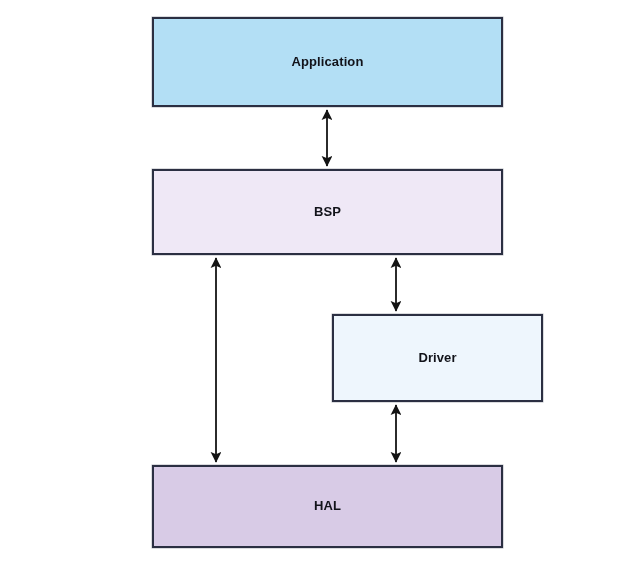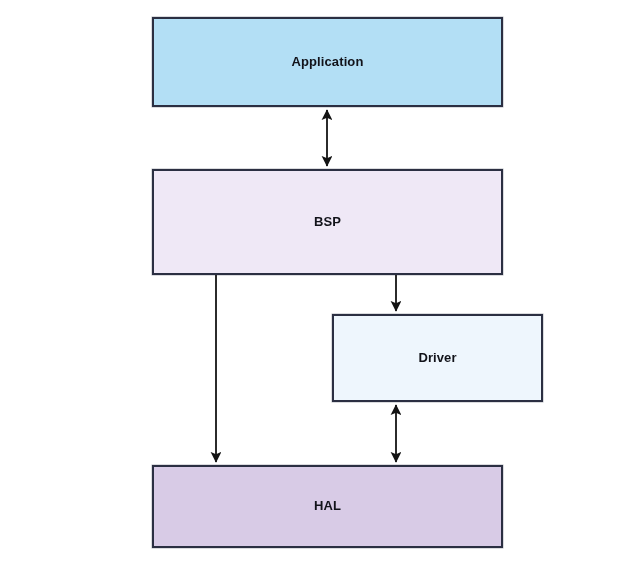--- a/index.html
+++ b/index.html
@@ -95,21 +95,21 @@
 
     <line x1="396" y1="258" x2="396" y2="311" stroke="#141414" stroke-width="1.8" marker-start="url(#arrowhead-start)" marker-end="url(#arrowhead-end)"></line>
 
     <line x1="396" y1="405" x2="396" y2="462" stroke="#141414" stroke-width="1.8" marker-start="url(#arrowhead-start)" marker-end="url(#arrowhead-end)"></line>
   </svg>
 
   <div class="node" id="node-application" style="left: 152px; top: 17px; width: 351px; height: 90px; background: rgb(179, 223, 245); border-color: rgb(43, 47, 66);">
     <span class="node-label">Application</span>
   </div>
 
-  <div class="node" id="node-bsp" style="left: 152px; top: 169px; width: 351px; height: 106px; background: rgb(239, 232, 246); border-color: rgb(43, 47, 66);">
+  <div class="node" id="node-bsp" style="left: 152px; top: 169px; width: 351px; height: 86px; background: rgb(239, 232, 246); border-color: rgb(43, 47, 66);">
     <span class="node-label">BSP</span>
   </div>
 
   <div class="node" id="node-driver" style="left: 292px; top: 314px; width: 211px; height: 88px; background: rgb(238, 246, 253); border-color: rgb(43, 47, 66);">
     <span class="node-label">Driver</span>
   </div>
 
   <div class="node" id="node-hal" style="left: 152px; top: 465px; width: 351px; height: 83px; background: rgb(216, 203, 230); border-color: rgb(43, 47, 66);">
     <span class="node-label">HAL</span>
   </div>

